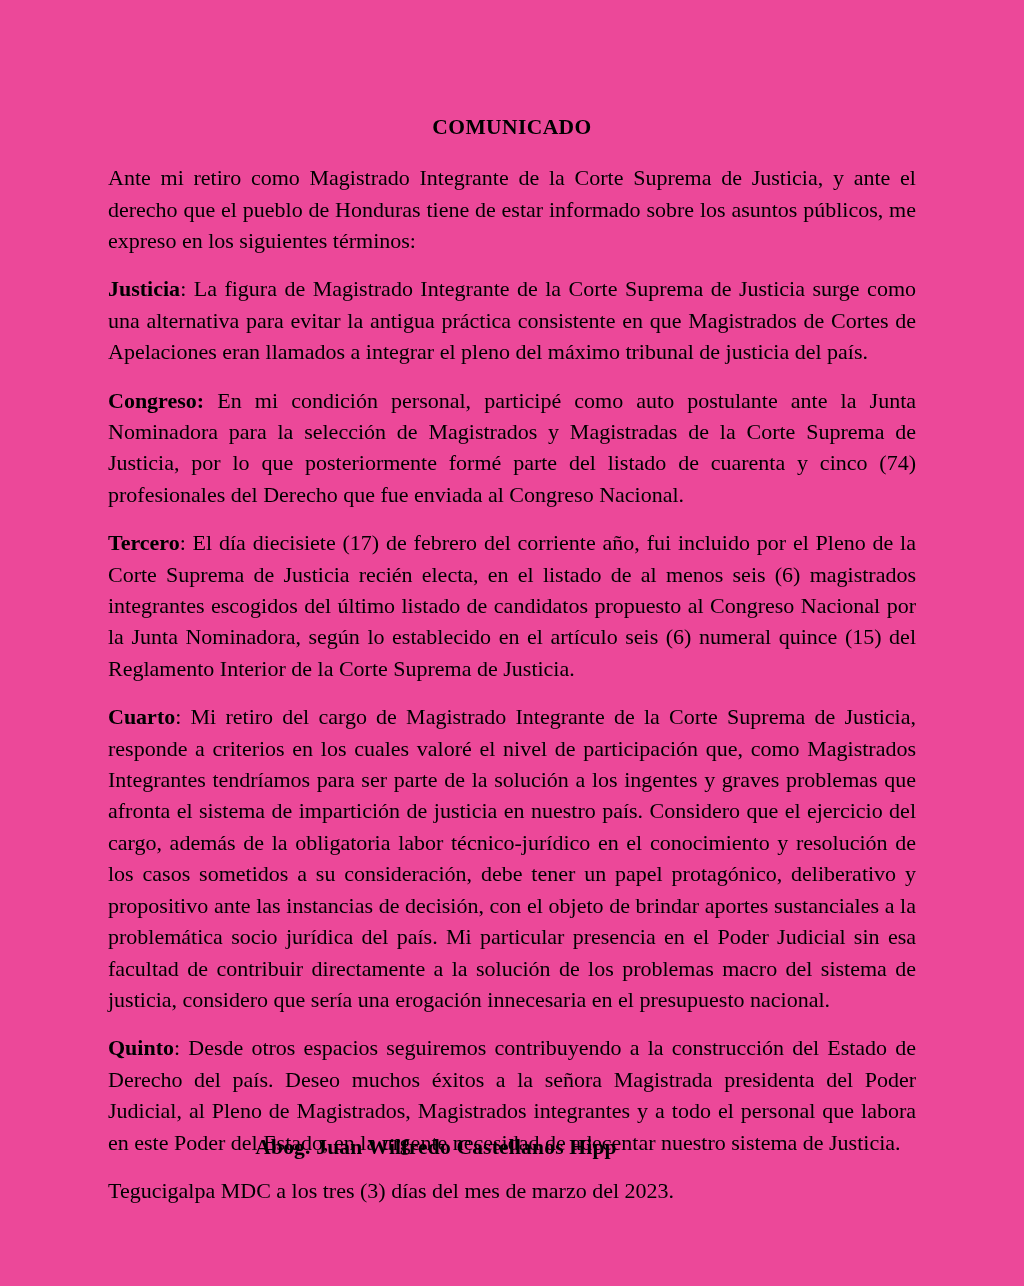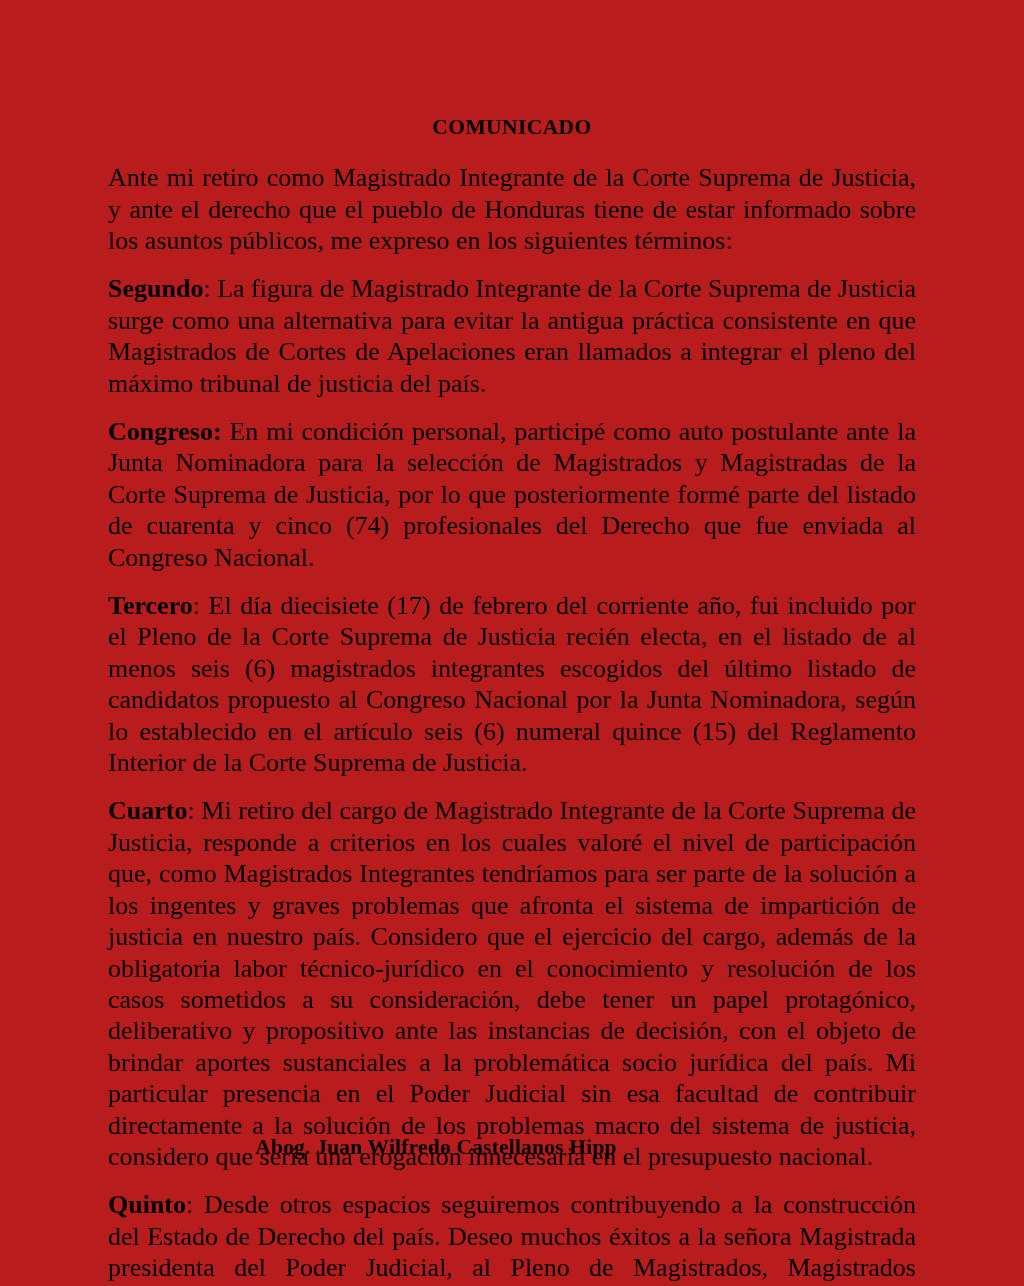--- a/index.html
+++ b/index.html
@@ -12,41 +12,41 @@
     width: 1024px;
     height: 1286px;
     font-family: "Liberation Serif", "DejaVu Serif", serif;
     color: #000000;
     -webkit-font-smoothing: antialiased;
   }
   .page {
     position: relative;
     width: 1024px;
     height: 1286px;
-    background: #b91c1c;
+    background: #ec4899;
     box-sizing: border-box;
     padding: 8px;
     overflow: hidden;
   }
   .doc-body {
     position: absolute;
     left: 108px;
     top: 112px;
     width: 808px;
   }
   .doc-title {
     font-size: 21.5px;
     font-weight: bold;
     text-align: center;
     letter-spacing: 0.4px;
     line-height: 1.45;
     margin: 0 0 19px 0;
   }
   .para {
-    font-size: 26px;
+    font-size: 22px;
     line-height: 31.4px;
     text-align: justify;
     text-justify: inter-word;
     margin: 15px 0 17px 0;
     hyphens: none;
   }
   .para:last-of-type {
     margin-bottom: 0;
   }
   .lead {
@@ -74,28 +74,29 @@
 <body>
 
 <div class="page">
 
   <div class="doc-body">
 
     <h1 class="doc-title">COMUNICADO</h1>
 
     <p class="para para-intro"><span class="lead"></span><span></span><span>Ante mi retiro como Magistrado Integrante de la Corte Suprema de Justicia, y ante el derecho que el pueblo de Honduras tiene de estar informado sobre los asuntos públicos, me expreso en los siguientes términos:</span></p>
 
-    <p class="para"><span class="lead">Segundo</span><span>: </span><span>La figura de Magistrado Integrante de la Corte Suprema de Justicia surge como una alternativa para evitar la antigua práctica consistente en que Magistrados de Cortes de Apelaciones eran llamados a integrar el pleno del máximo tribunal de justicia del país.</span></p>
+    <p class="para"><span class="lead">Justicia</span><span>: </span><span>La figura de Magistrado Integrante de la Corte Suprema de Justicia surge como una alternativa para evitar la antigua práctica consistente en que Magistrados de Cortes de Apelaciones eran llamados a integrar el pleno del máximo tribunal de justicia del país.</span></p>
 
     <p class="para"><span class="lead">Congreso:</span><span> </span><span>En mi condición personal, participé como auto postulante ante la Junta Nominadora para la selección de Magistrados y Magistradas de la Corte Suprema de Justicia, por lo que posteriormente formé parte del listado de cuarenta y cinco (74) profesionales del Derecho que fue enviada al Congreso Nacional.</span></p>
 
     <p class="para"><span class="lead">Tercero</span><span>: </span><span>El día diecisiete (17) de febrero del corriente año, fui incluido por el Pleno de la Corte Suprema de Justicia recién electa, en el listado de al menos seis (6) magistrados integrantes escogidos del último listado de candidatos propuesto al Congreso Nacional por la Junta Nominadora, según lo establecido en el artículo seis (6) numeral quince (15) del Reglamento Interior de la Corte Suprema de Justicia.</span></p>
 
     <p class="para"><span class="lead">Cuarto</span><span>: </span><span>Mi retiro del cargo de Magistrado Integrante de la Corte Suprema de Justicia, responde a criterios en los cuales valoré el nivel de participación que, como Magistrados Integrantes tendríamos para ser parte de la solución a los ingentes y graves problemas que afronta el sistema de impartición de justicia en nuestro país. Considero que el ejercicio del cargo, además de la obligatoria labor técnico-jurídico en el conocimiento y resolución de los casos sometidos a su consideración, debe tener un papel protagónico, deliberativo y propositivo ante las instancias de decisión, con el objeto de brindar aportes sustanciales a la problemática socio jurídica del país. Mi particular presencia en el Poder Judicial sin esa facultad de contribuir directamente a la solución de los problemas macro del sistema de justicia, considero que sería una erogación innecesaria en el presupuesto nacional.</span></p>
 
     <p class="para"><span class="lead">Quinto</span><span>:  </span><span>Desde otros espacios seguiremos contribuyendo a la construcción del Estado de Derecho del país. Deseo muchos éxitos a la señora Magistrada presidenta del Poder Judicial, al Pleno de Magistrados, Magistrados integrantes y a todo el personal que labora en este Poder del Estado, en la urgente necesidad de adecentar nuestro sistema de Justicia.</span></p>
 
+    <p class="para para-plain"><span>Tegucigalpa MDC a los tres (3) días del mes de marzo del 2023.</span></p>
 
   </div>
 
   <div class="signature"><span class="sig-shift">Abog. Juan Wilfredo Castellanos Hipp</span></div>
 
 </div>
 
 </body></html>

